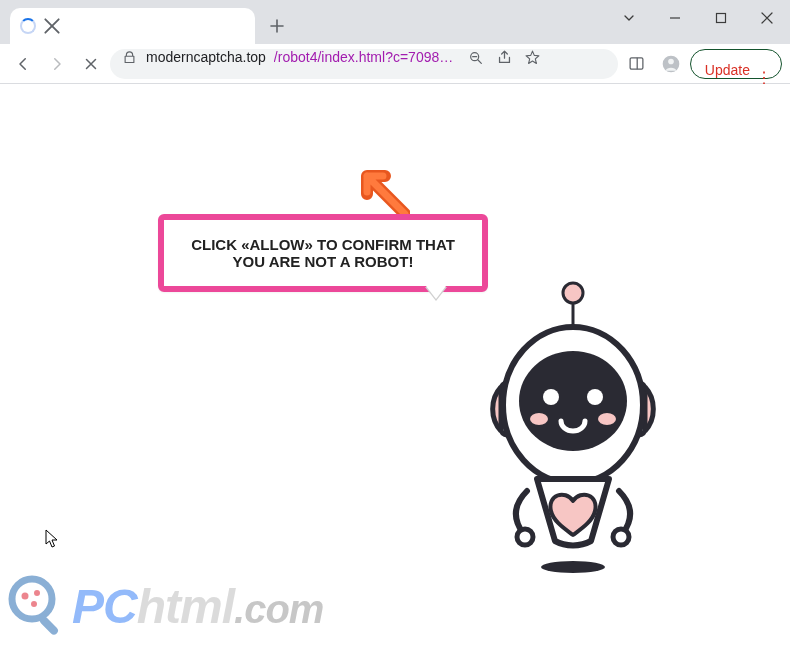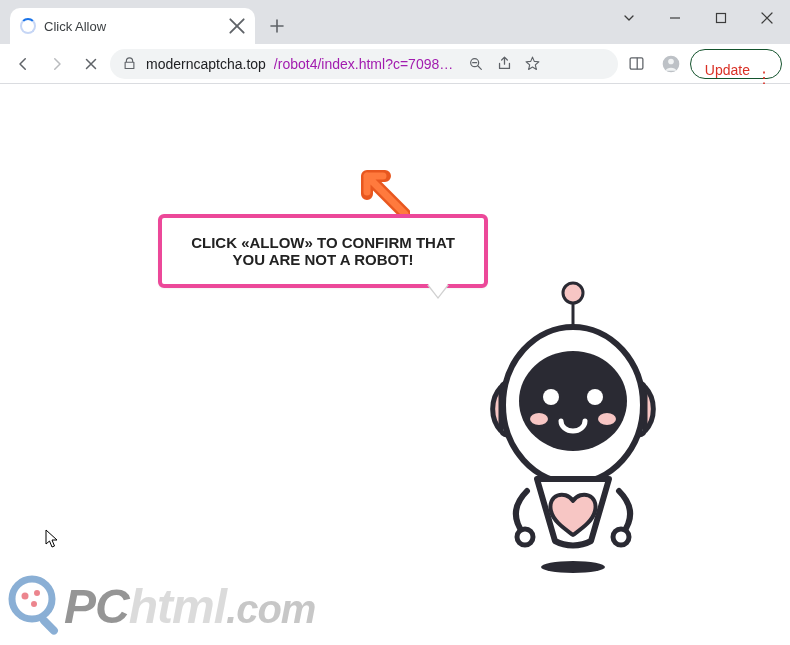--- a/index.html
+++ b/index.html
@@ -84,21 +84,21 @@
   }
   .nav-btn.disabled { color:#b9bbbe; }
   .nav-btn svg{ width:18px;height:18px; }
 
   .omnibox {
     flex:1;
     height:30px;
     background:#f1f3f4;
     border-radius:15px;
     display:flex;
-    align-items:center;
+    align-items:flex-start;
     padding:0 10px;
     gap:8px;
     font-size:14px;
     color:#3c4043;
     min-width:0;
   }
   .lock { color:#5f6368; }
   .url-host { color:#202124; }
   .url-path { color:#a21caf; white-space:nowrap; overflow:hidden; text-overflow:ellipsis;}
   .omni-icon { color:#5f6368; width:18px;height:18px; display:flex;align-items:center;justify-content:center; flex-shrink:0;}
@@ -126,21 +126,21 @@
     width:100%;
     height: calc(645px - 84px);
     background:#fff;
   }
 
   .speech {
     position:absolute;
     left:158px; top:130px;
     width:330px;
     background:#fff;
-    border:4px solid #ec4899;
+    border:6px solid #ec4899;
     border-radius:6px;
     padding:16px 18px;
     font-weight:700;
     font-size:15px;
     text-align:center;
     color:#222;
     box-shadow:0 1px 2px rgba(0,0,0,.05);
   }
   .speech:after{
     content:"";
@@ -190,31 +190,30 @@
   .wm-mag{
     width:62px;height:62px;
     margin-right:-6px;
   }
   .wm-text{
     font-size:48px;
     font-style:italic;
     font-weight:600;
     letter-spacing:-1px;
   }
-  .wm-text .pc{ color:#404040; }
+  .wm-text .pc{ color:#3b82f6;margin-left:8px; }
   .wm-text .risk{ color:#bfbfbf; }
   .wm-text .com{ color:#9a9a9a; font-size:40px;font-style:italic;}
 </style>
 </head>
 <body>
 
 <div class="titlebar">
   <div class="tab">
     <span class="spinner"></span>
-    <span class="tab-title">Click Allow</span>
     <span class="tab-close">
       <svg viewBox="0 0 12 12">
           <path d="M1 1 L11 11 M11 1 L1 11" stroke="#5f6368" stroke-width="1.4" stroke-linecap="round"></path>
         </svg>
     </span>
   </div>
   <div class="new-tab">
     <svg viewBox="0 0 14 14" width="14" height="14">
         <path d="M7 1 V13 M1 7 H13" stroke="#5f6368" stroke-width="1.6" stroke-linecap="round"></path>
       </svg>

